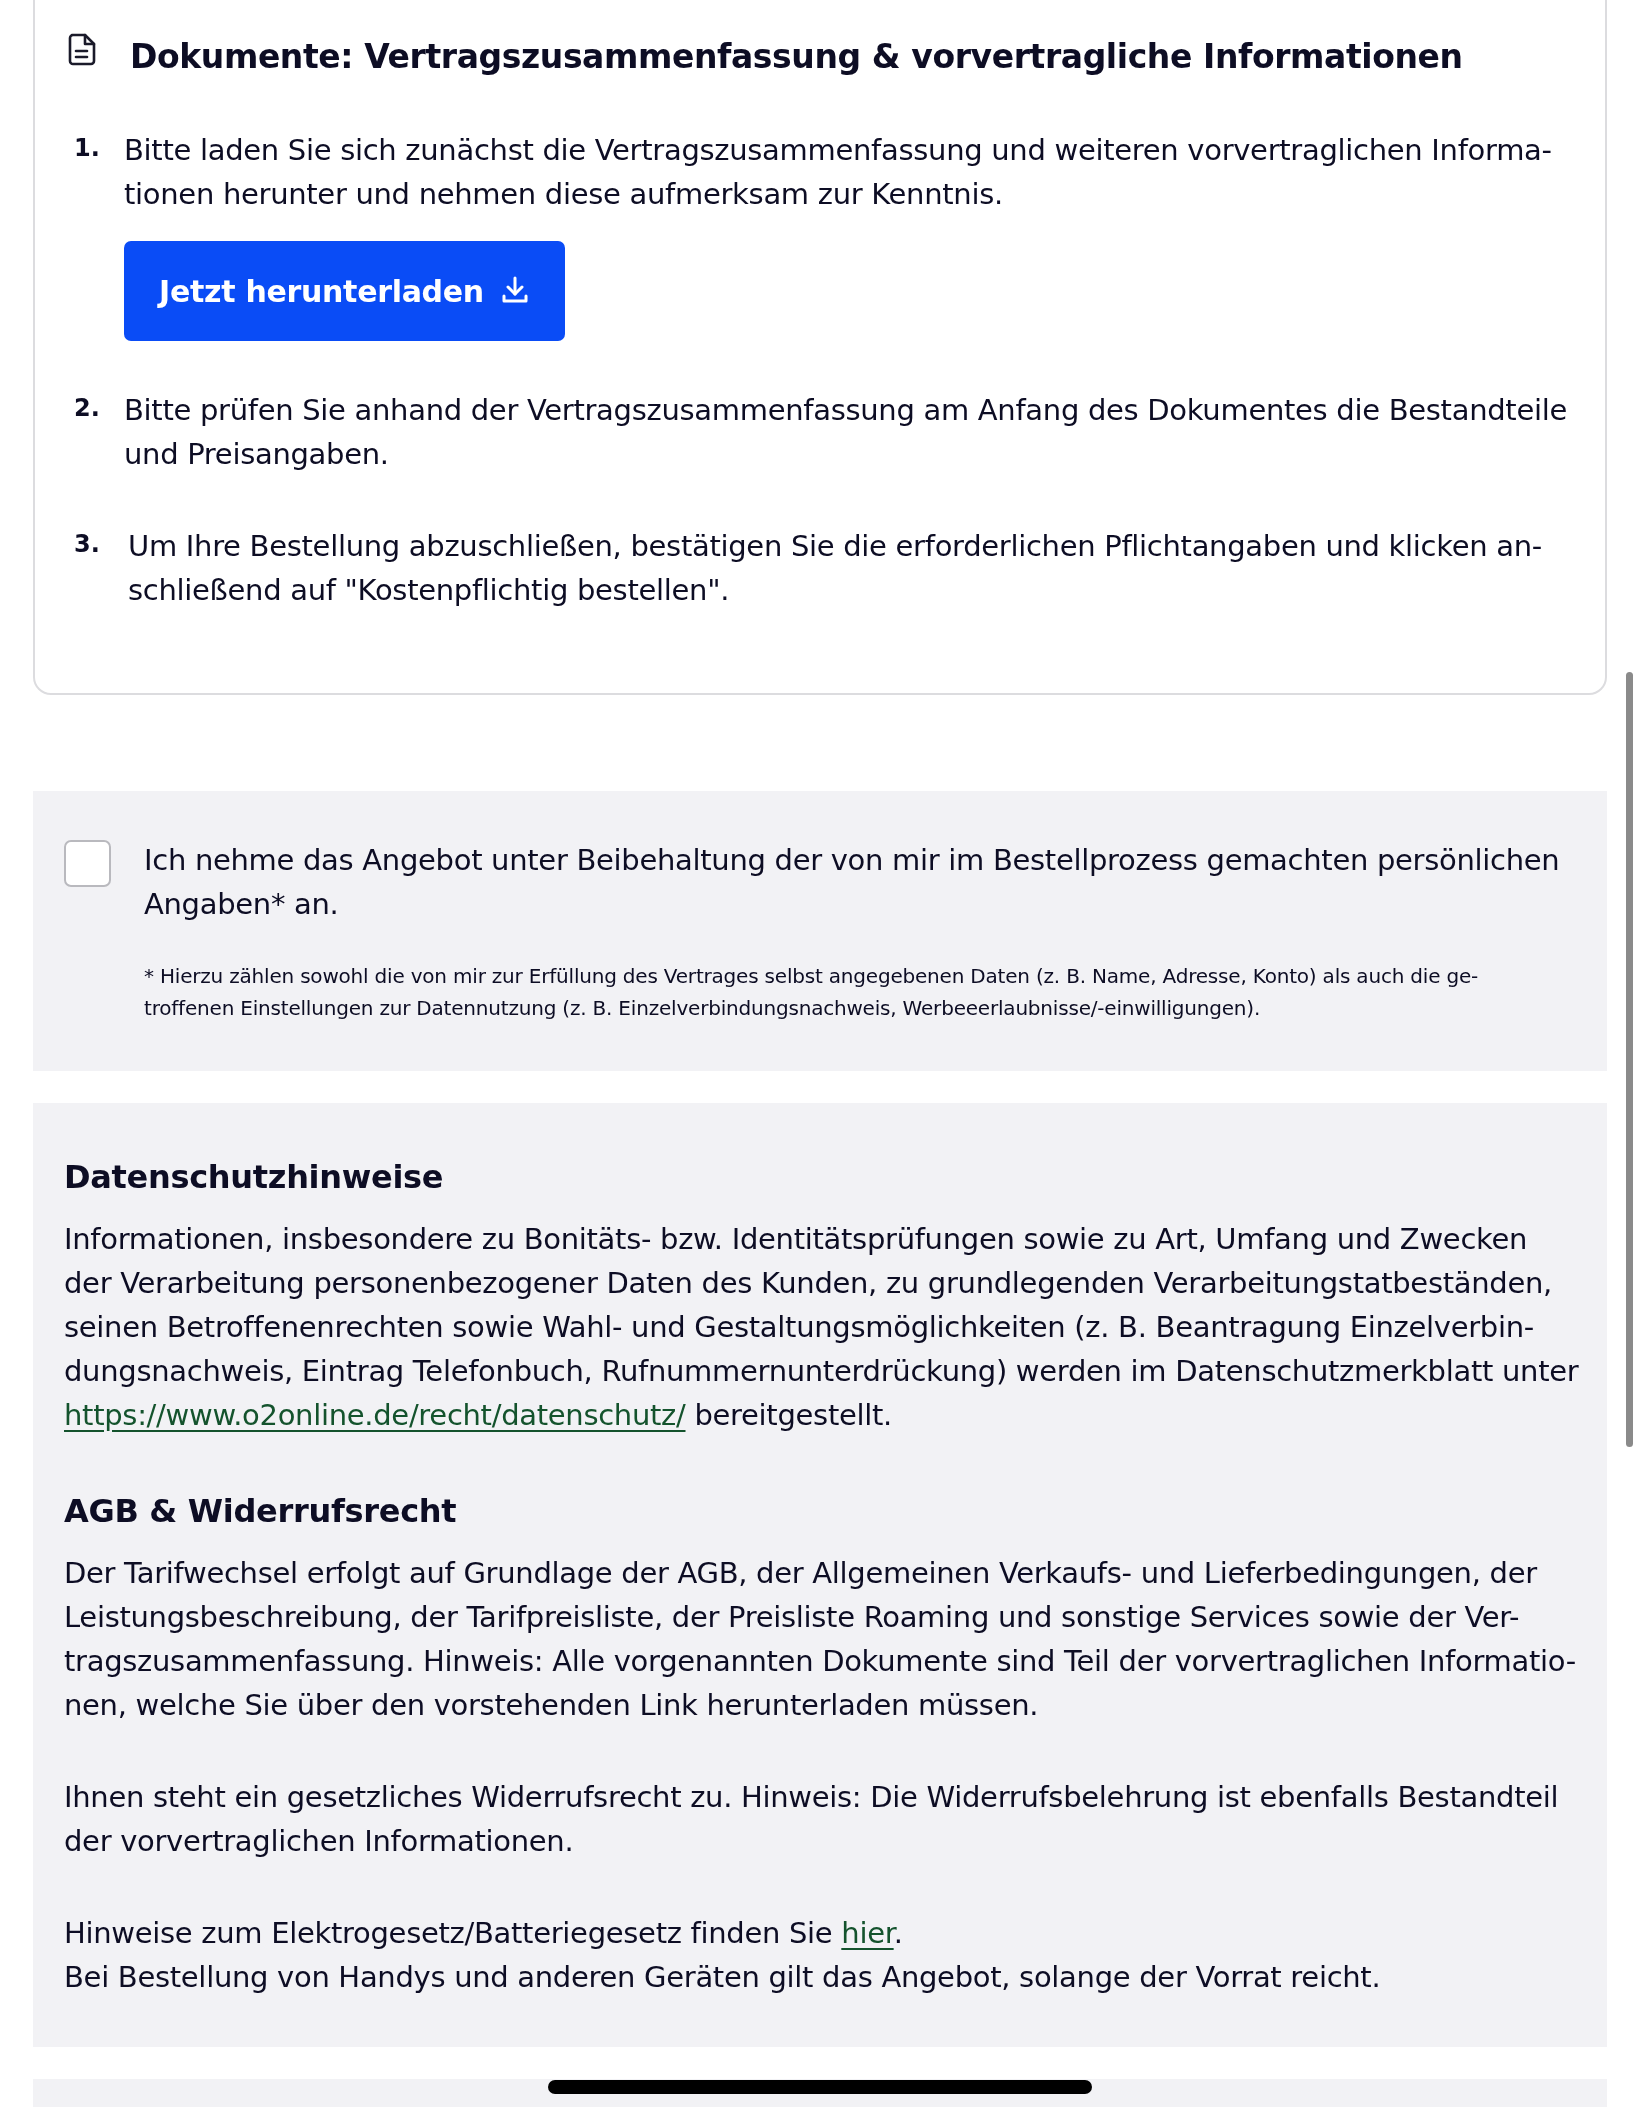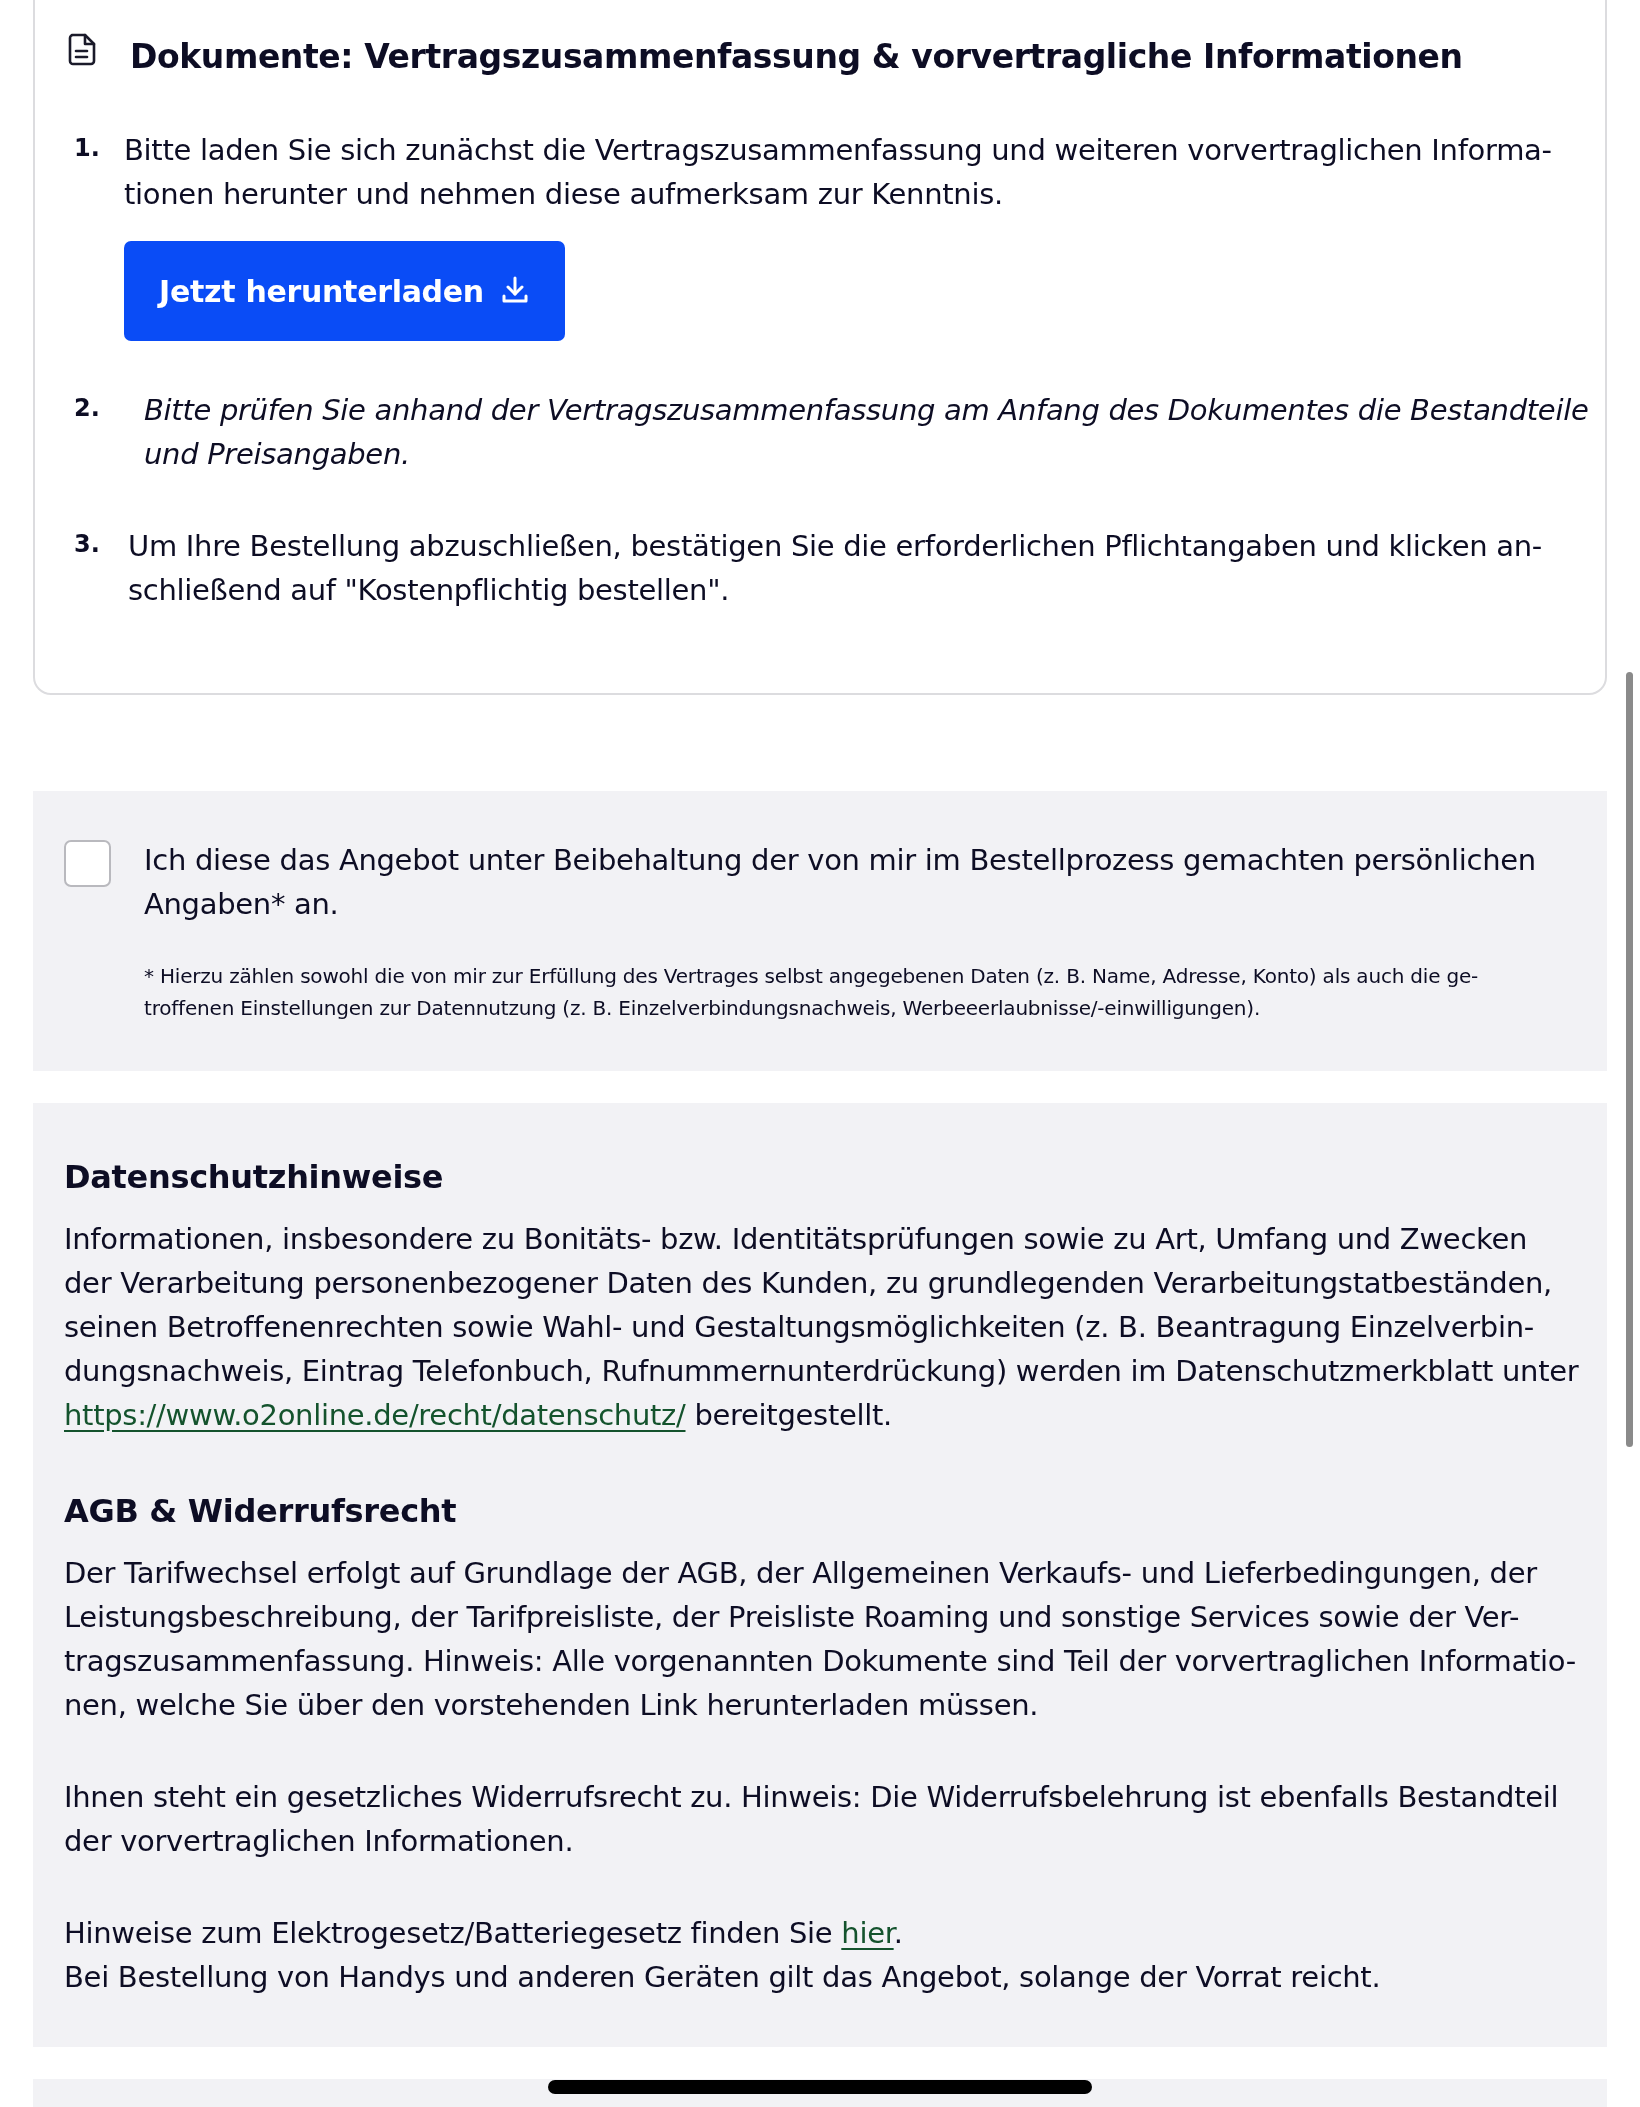--- a/index.html
+++ b/index.html
@@ -106,35 +106,35 @@
     <span>
       <svg viewBox="0 0 30 30" fill="none" stroke="#ffffff" stroke-width="3" stroke-linecap="round" stroke-linejoin="round">
         <path d="M15 3 V19"></path>
         <path d="M8 12 L15 19 L22 12"></path>
         <path d="M4 21 V26 H26 V21"></path>
       </svg>
     </span>
   </button>
 
   <span class="step-num" style="left:74px; top:393px;">2.</span>
-  <div class="step-text" style="left:144px; top:388px;font-style:italic;">
+  <div class="step-text" style="left:124px; top:388px;">
     <div>Bitte prüfen Sie anhand der Vertragszusammenfassung am Anfang des Dokumentes die Bestandteile</div>
     <div>und Preisangaben.</div>
   </div>
 
   <span class="step-num" style="left:74px; top:529px;">3.</span>
   <div class="step-text" style="left:128px; top:524px;">
     <div>Um Ihre Bestellung abzuschließen, bestätigen Sie die erforderlichen Pflichtangaben und klicken an-</div>
     <div>schließend auf "Kostenpflichtig bestellen".</div>
   </div>
 
   <section class="panel" style="top:791px; height:280px;"></section>
   <div class="consent-checkbox" role="checkbox" aria-checked="false"></div>
   <div class="consent-text">
-    <div>Ich diese das Angebot unter Beibehaltung der von mir im Bestellprozess gemachten persönlichen</div>
+    <div>Ich nehme das Angebot unter Beibehaltung der von mir im Bestellprozess gemachten persönlichen</div>
     <div>Angaben* an.</div>
   </div>
   <div class="footnote">
     <div>* Hierzu zählen sowohl die von mir zur Erfüllung des Vertrages selbst angegebenen Daten (z. B. Name, Adresse, Konto) als auch die ge-</div>
     <div>troffenen Einstellungen zur Datennutzung (z. B. Einzelverbindungsnachweis, Werbeeerlaubnisse/-einwilligungen).</div>
   </div>
 
   <section class="panel" style="top:1103px; height:944px;"></section>
 
   <h3 class="section-heading" style="top:1155px;">Datenschutzhinweise</h3>

